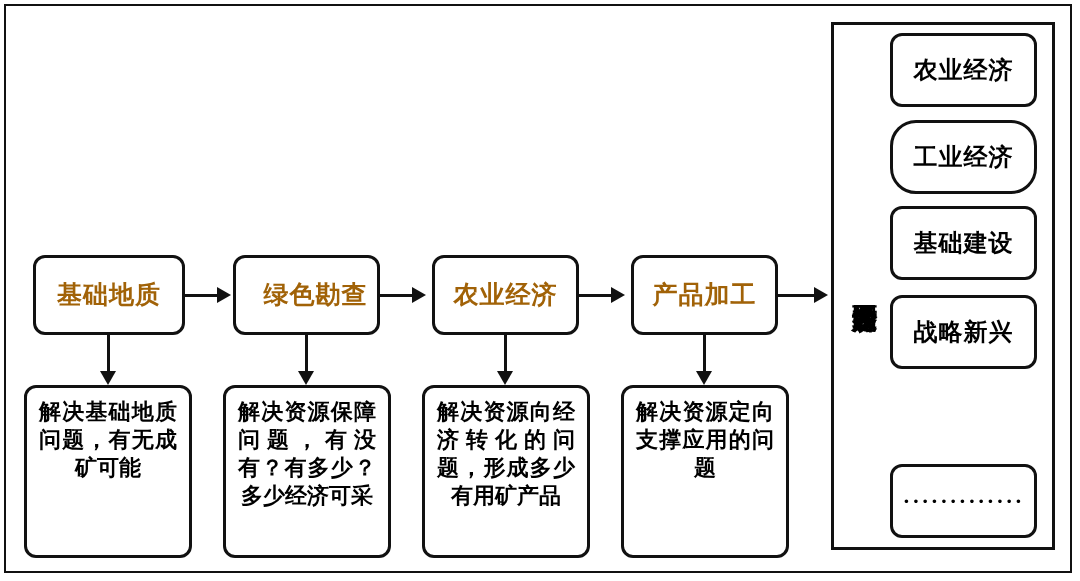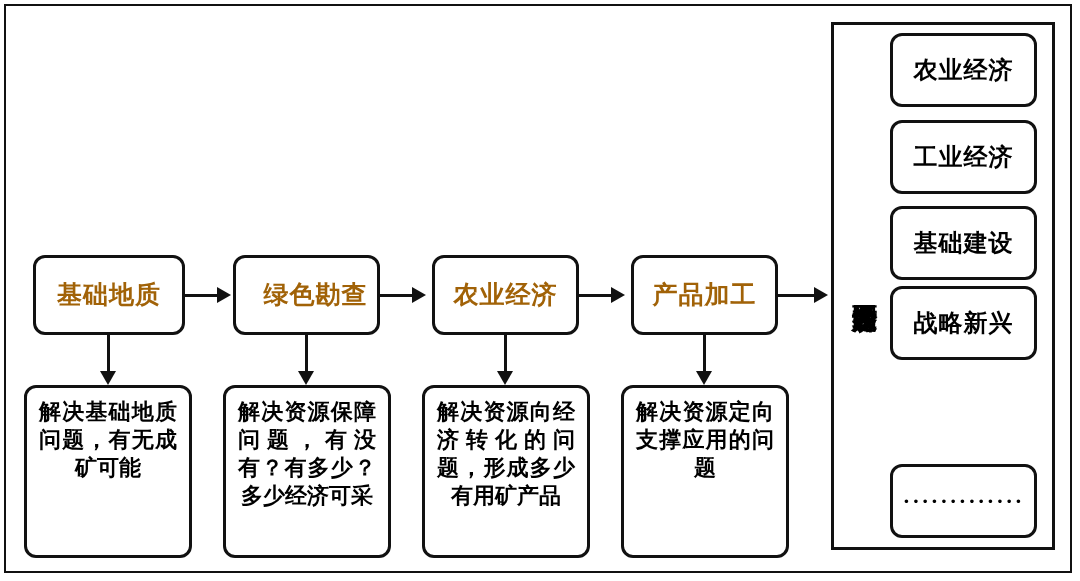--- a/index.html
+++ b/index.html
@@ -211,29 +211,29 @@
   <div class="sector-frame"></div>
 
   <div class="sector-vertical">
     <span class="sector-vertical-label">国民经济建设各方面</span>
   </div>
 
   <div class="sector-item" style="top:33px;">
     <span class="sector-item-label">农业经济</span>
   </div>
 
-  <div class="sector-item" style="top:120px;">
+  <div class="sector-item" style="top:120px;border-radius:26px;">
     <span class="sector-item-label">工业经济</span>
   </div>
 
   <div class="sector-item" style="top:206px;">
     <span class="sector-item-label">基础建设</span>
   </div>
 
-  <div class="sector-item" style="top:286px;text-align:right;">
+  <div class="sector-item" style="top:295px;text-align:right;">
     <span class="sector-item-label">战略新兴</span>
   </div>
 
 
   <div class="sector-item" style="top:464px;">
     <span class="sector-item-label dots">·············</span>
   </div>
 
 </div>
 

